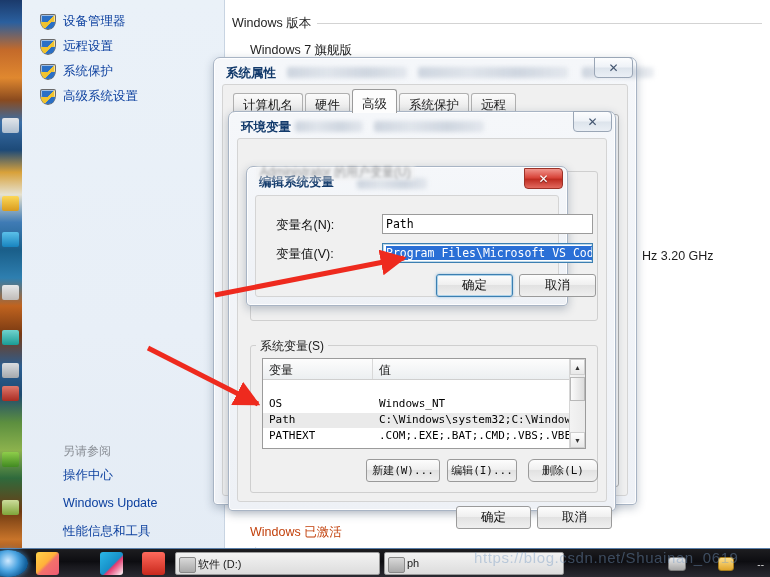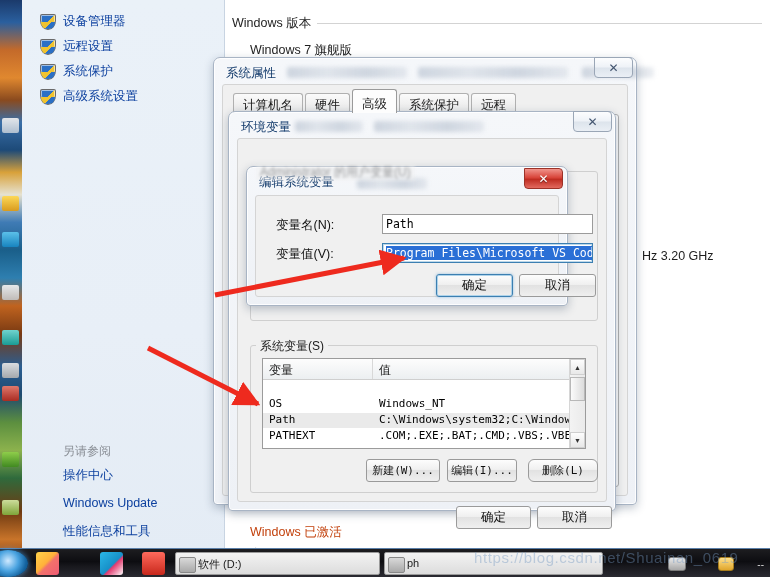--- a/index.html
+++ b/index.html
@@ -90,21 +90,21 @@
 
   
   .dlg{
     position:absolute;
     background:linear-gradient(180deg,#f5f7fa 0%,#eef1f6 100%);
     border:1px solid #a8b4c4;
     border-radius:7px 7px 4px 4px;
     box-shadow:0 3px 10px rgba(30,50,80,.28), inset 0 0 0 1px rgba(255,255,255,.85);
   }
   .dlg-title{
-    position:absolute; left:12px; top:7px; font-size:12.5px; color:#123a6b; font-weight:400;
+    position:absolute; left:12px; top:7px; font-size:12.5px; color:#123a6b; font-weight:700;
     white-space:nowrap;
   }
   .dlg-blur{
     position:absolute; top:9px; height:11px;
     background:linear-gradient(90deg,rgba(150,165,185,.42),rgba(150,165,185,.22),rgba(150,165,185,.40),rgba(150,165,185,.18));
     filter:blur(2.2px); border-radius:3px;
   }
   .btn-close{
     position:absolute; width:39px; height:21px; border-radius:0 4px 4px 4px;
     background:linear-gradient(180deg,#fcfdfe 0%,#eef2f7 48%,#dde4ec 52%,#eaeff5 100%);
@@ -358,17 +358,17 @@
 </svg>
 
 <div id="watermark">https://blog.csdn.net/Shuainan_0619</div>
 
 <div id="taskbar">
   <div id="start-orb"></div>
   <div class="tb-icon" style="left:36px;background:linear-gradient(135deg,#ffd24a 0%,#ffb13a 45%,#f2726b 55%,#ef5b74 100%);"></div>
   <div class="tb-icon" style="left:100px;background:linear-gradient(135deg,#2ab7e8 0%,#1790c8 55%,#e23a6f 60%,#ffffff 100%);"></div>
   <div class="tb-icon" style="left:142px;background:linear-gradient(180deg,#ff6a5c,#c8281c);"></div>
   <div class="tb-win" style="left:175px; width:205px;">软件 (D:)</div>
-  <div class="tb-win" style="left:384px; width:219px;">ph</div>
+  <div class="tb-win" style="left:384px; width:180px;">ph</div>
   <div class="tb-icon" style="left:668px;width:18px;height:14px;top:8px;background:linear-gradient(180deg,#e8e8e8,#a8a8a8);border:1px solid #7a7a7a;"></div>
   <div class="tb-icon" style="left:718px;width:16px;height:14px;top:8px;background:linear-gradient(180deg,#ffe08a,#e0a62c);border:1px solid #a87d1c;"></div>
   <div style="position:absolute;right:6px;top:10px;font-size:10px;color:#d8d8d8;">--</div>
 </div>
 
 </body></html>

